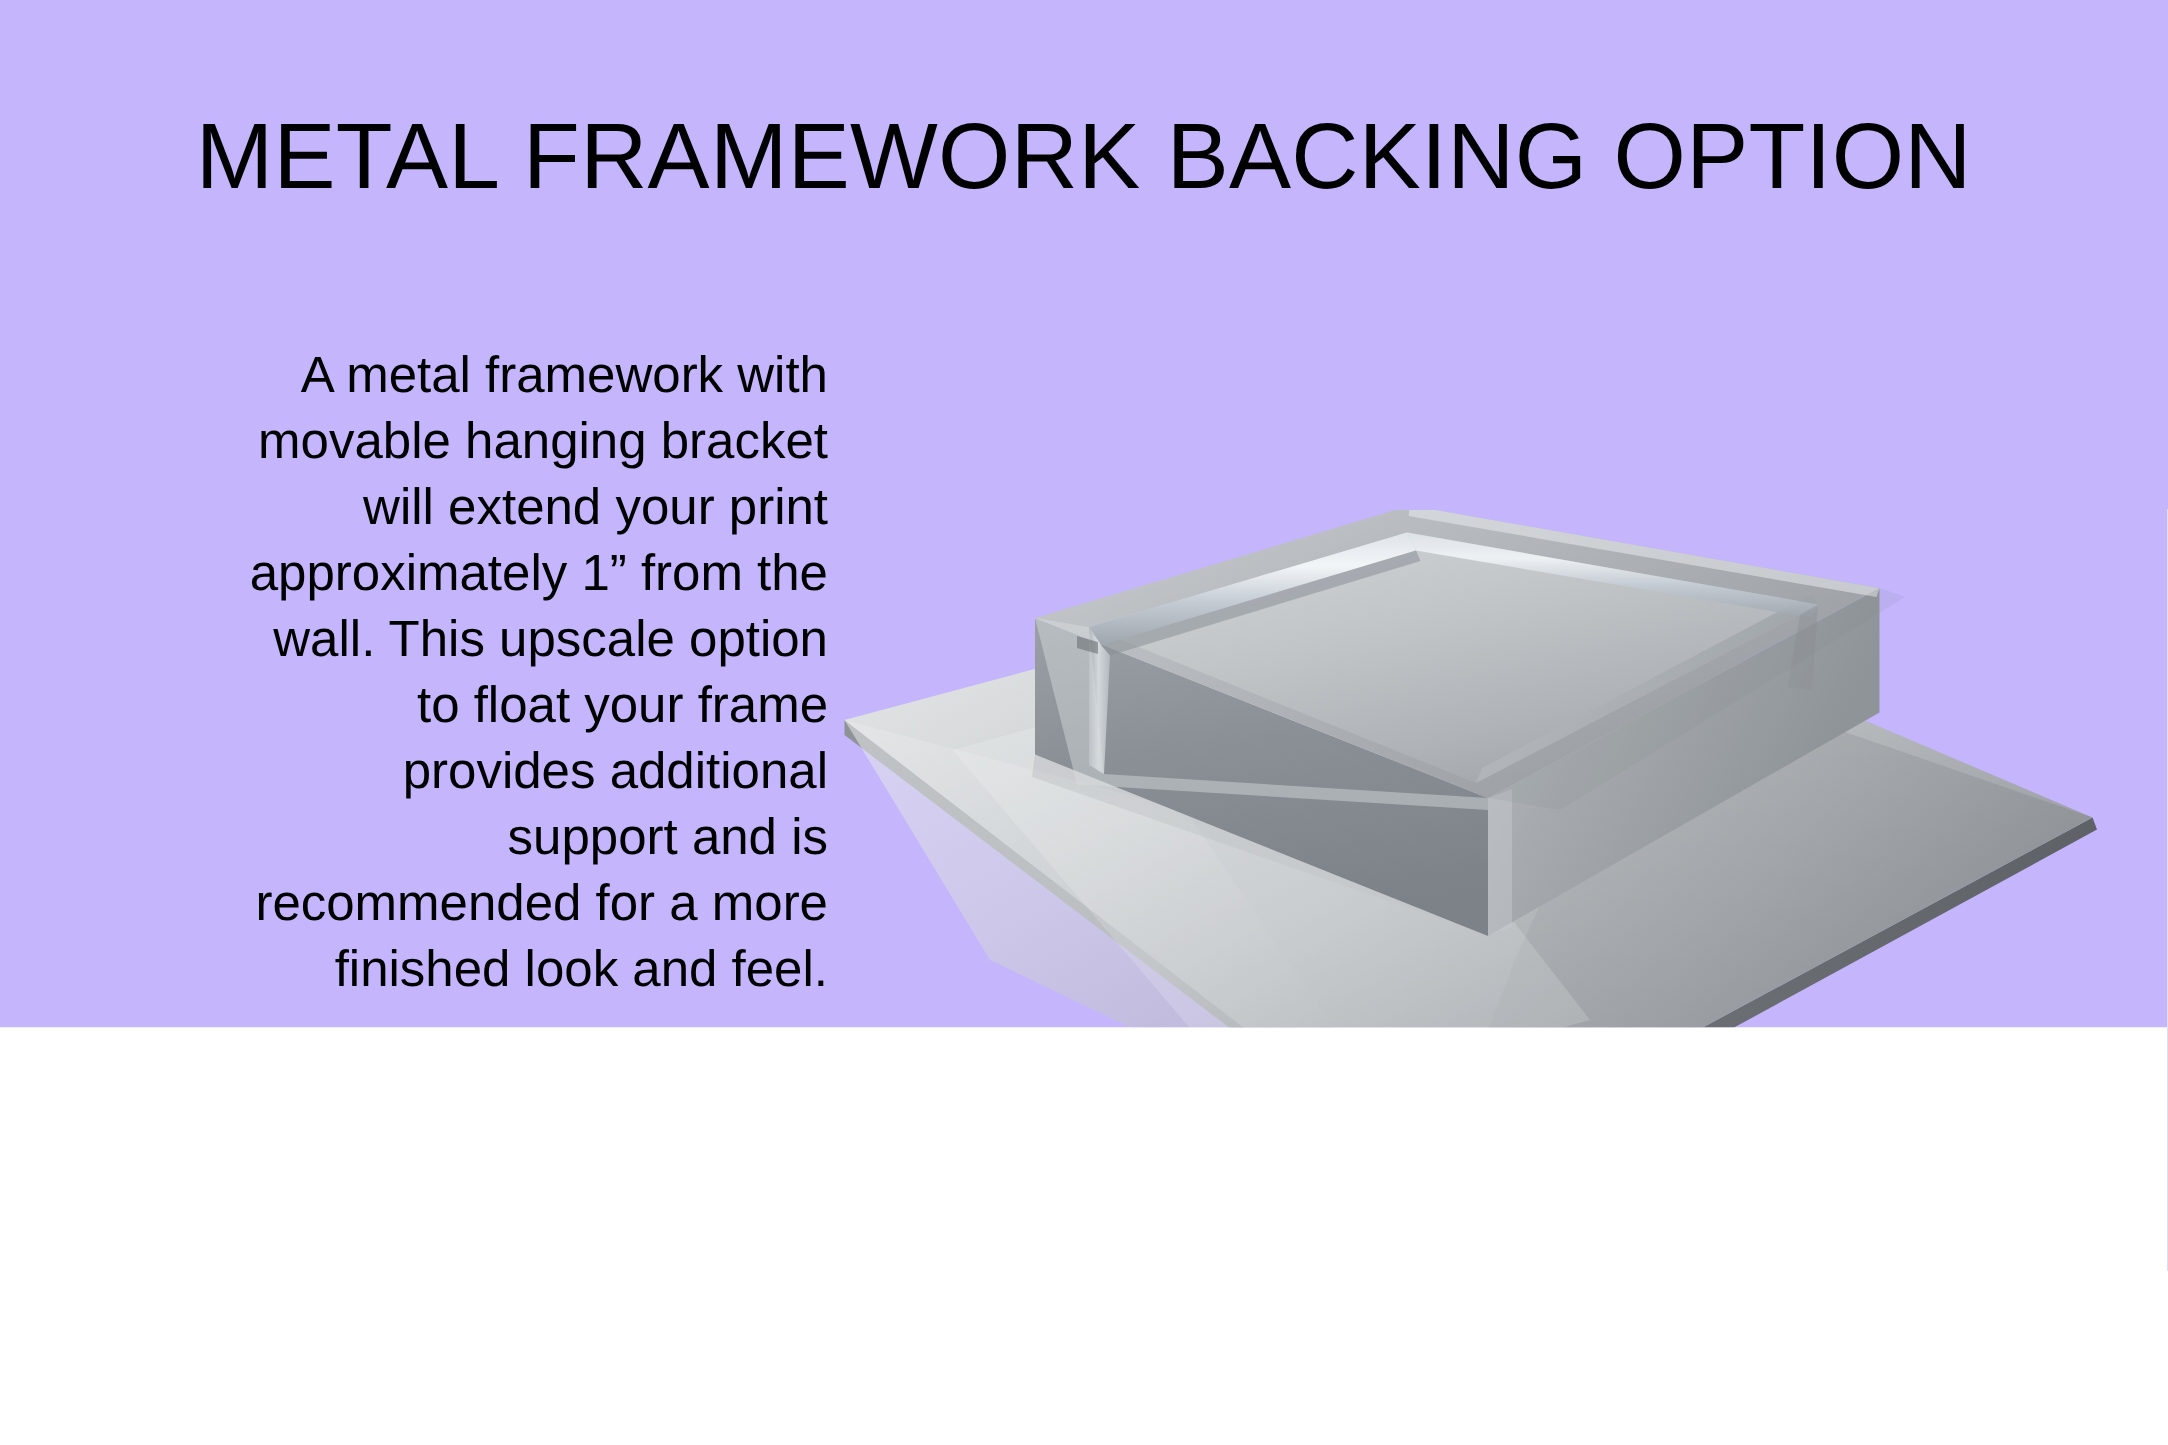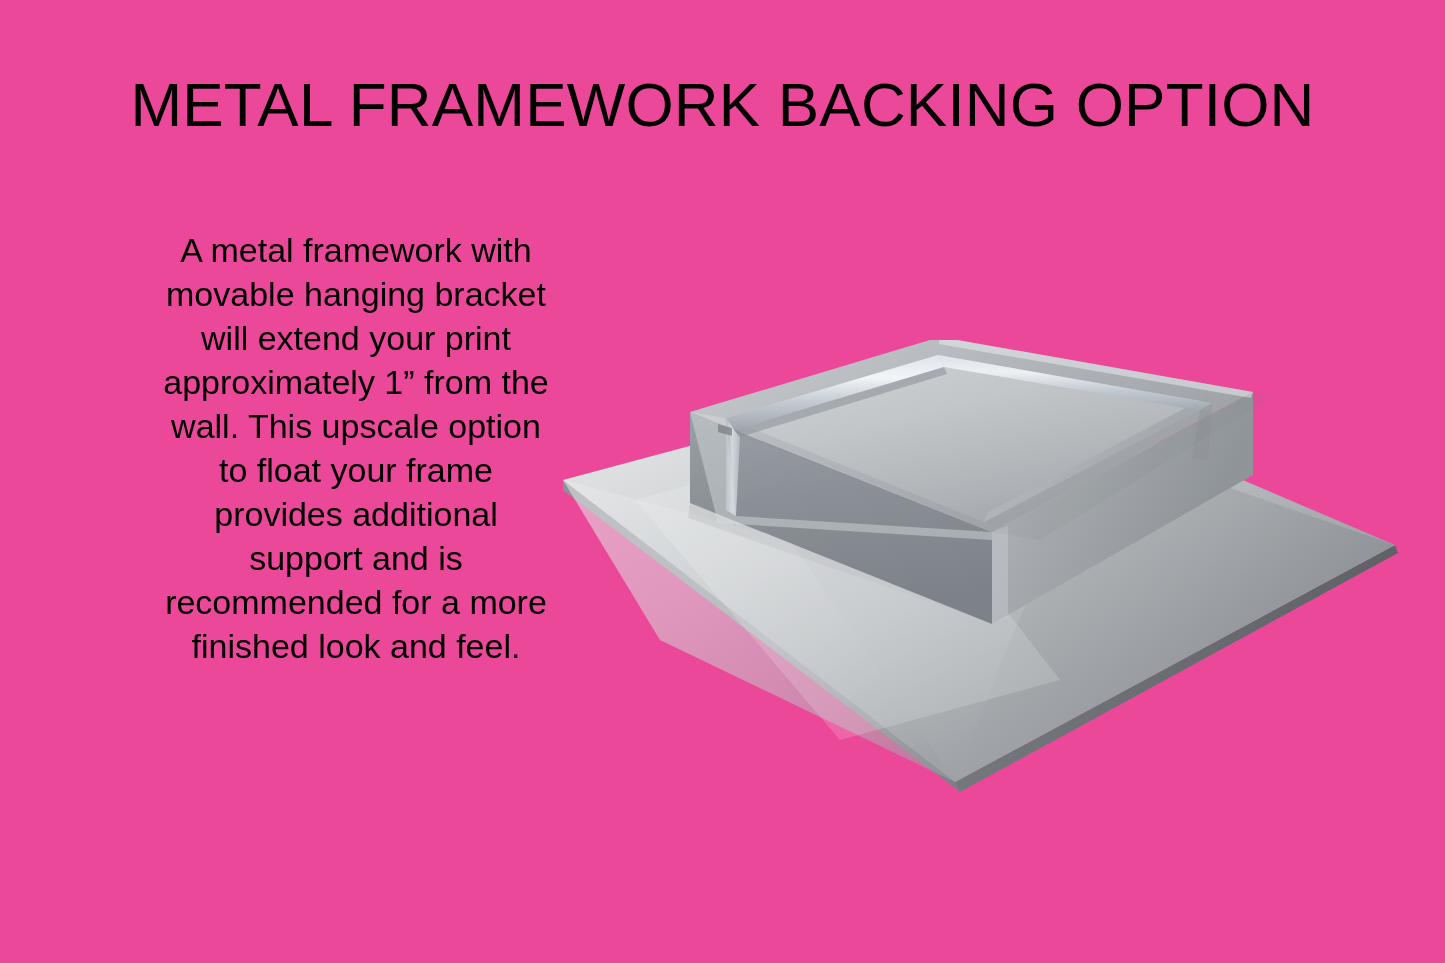--- a/index.html
+++ b/index.html
@@ -8,22 +8,22 @@
     padding: 0;
     background: #ffffff;
   }
   body {
     font-family: "Liberation Sans", sans-serif;
     -webkit-font-smoothing: antialiased;
   }
   .slide {
     position: relative;
     width: 1445px;
-    height: 963px;
-    background: #ec4899;
+    height: 685px;
+    background: #c4b5fd;
     overflow: hidden;
   }
 
   
   .slide-title {
     position: absolute;
     left: 0;
     top: 74px;
     width: 1445px;
     text-align: center;
@@ -38,21 +38,21 @@
   
   .body-copy {
     position: absolute;
     left: 160px;
     top: 228px;
     width: 392px;
     font-size: 34px;
     line-height: 44px;
     font-weight: 400;
     color: #000000;
-    text-align: center;
+    text-align: right;
     word-spacing: 0px;
   }
 
   
   .product-figure {
     position: absolute;
     left: 540px;
     top: 340px;
     width: 880px;
     height: 480px;

